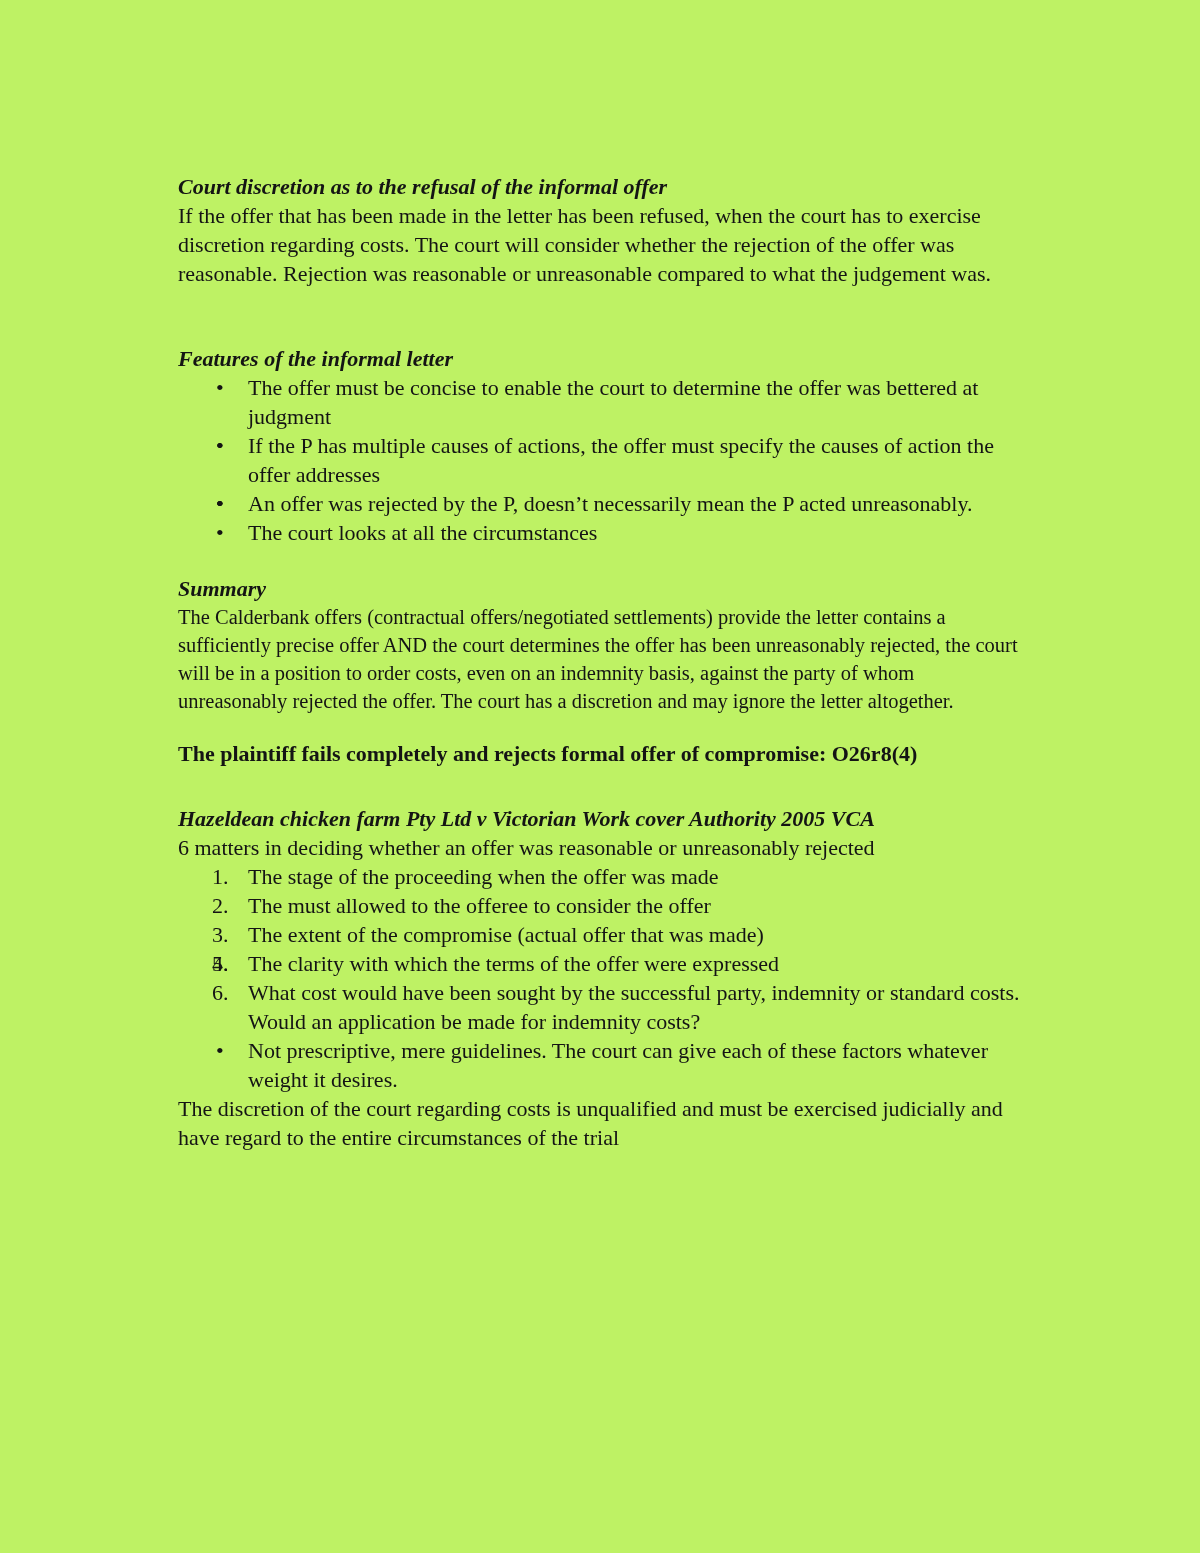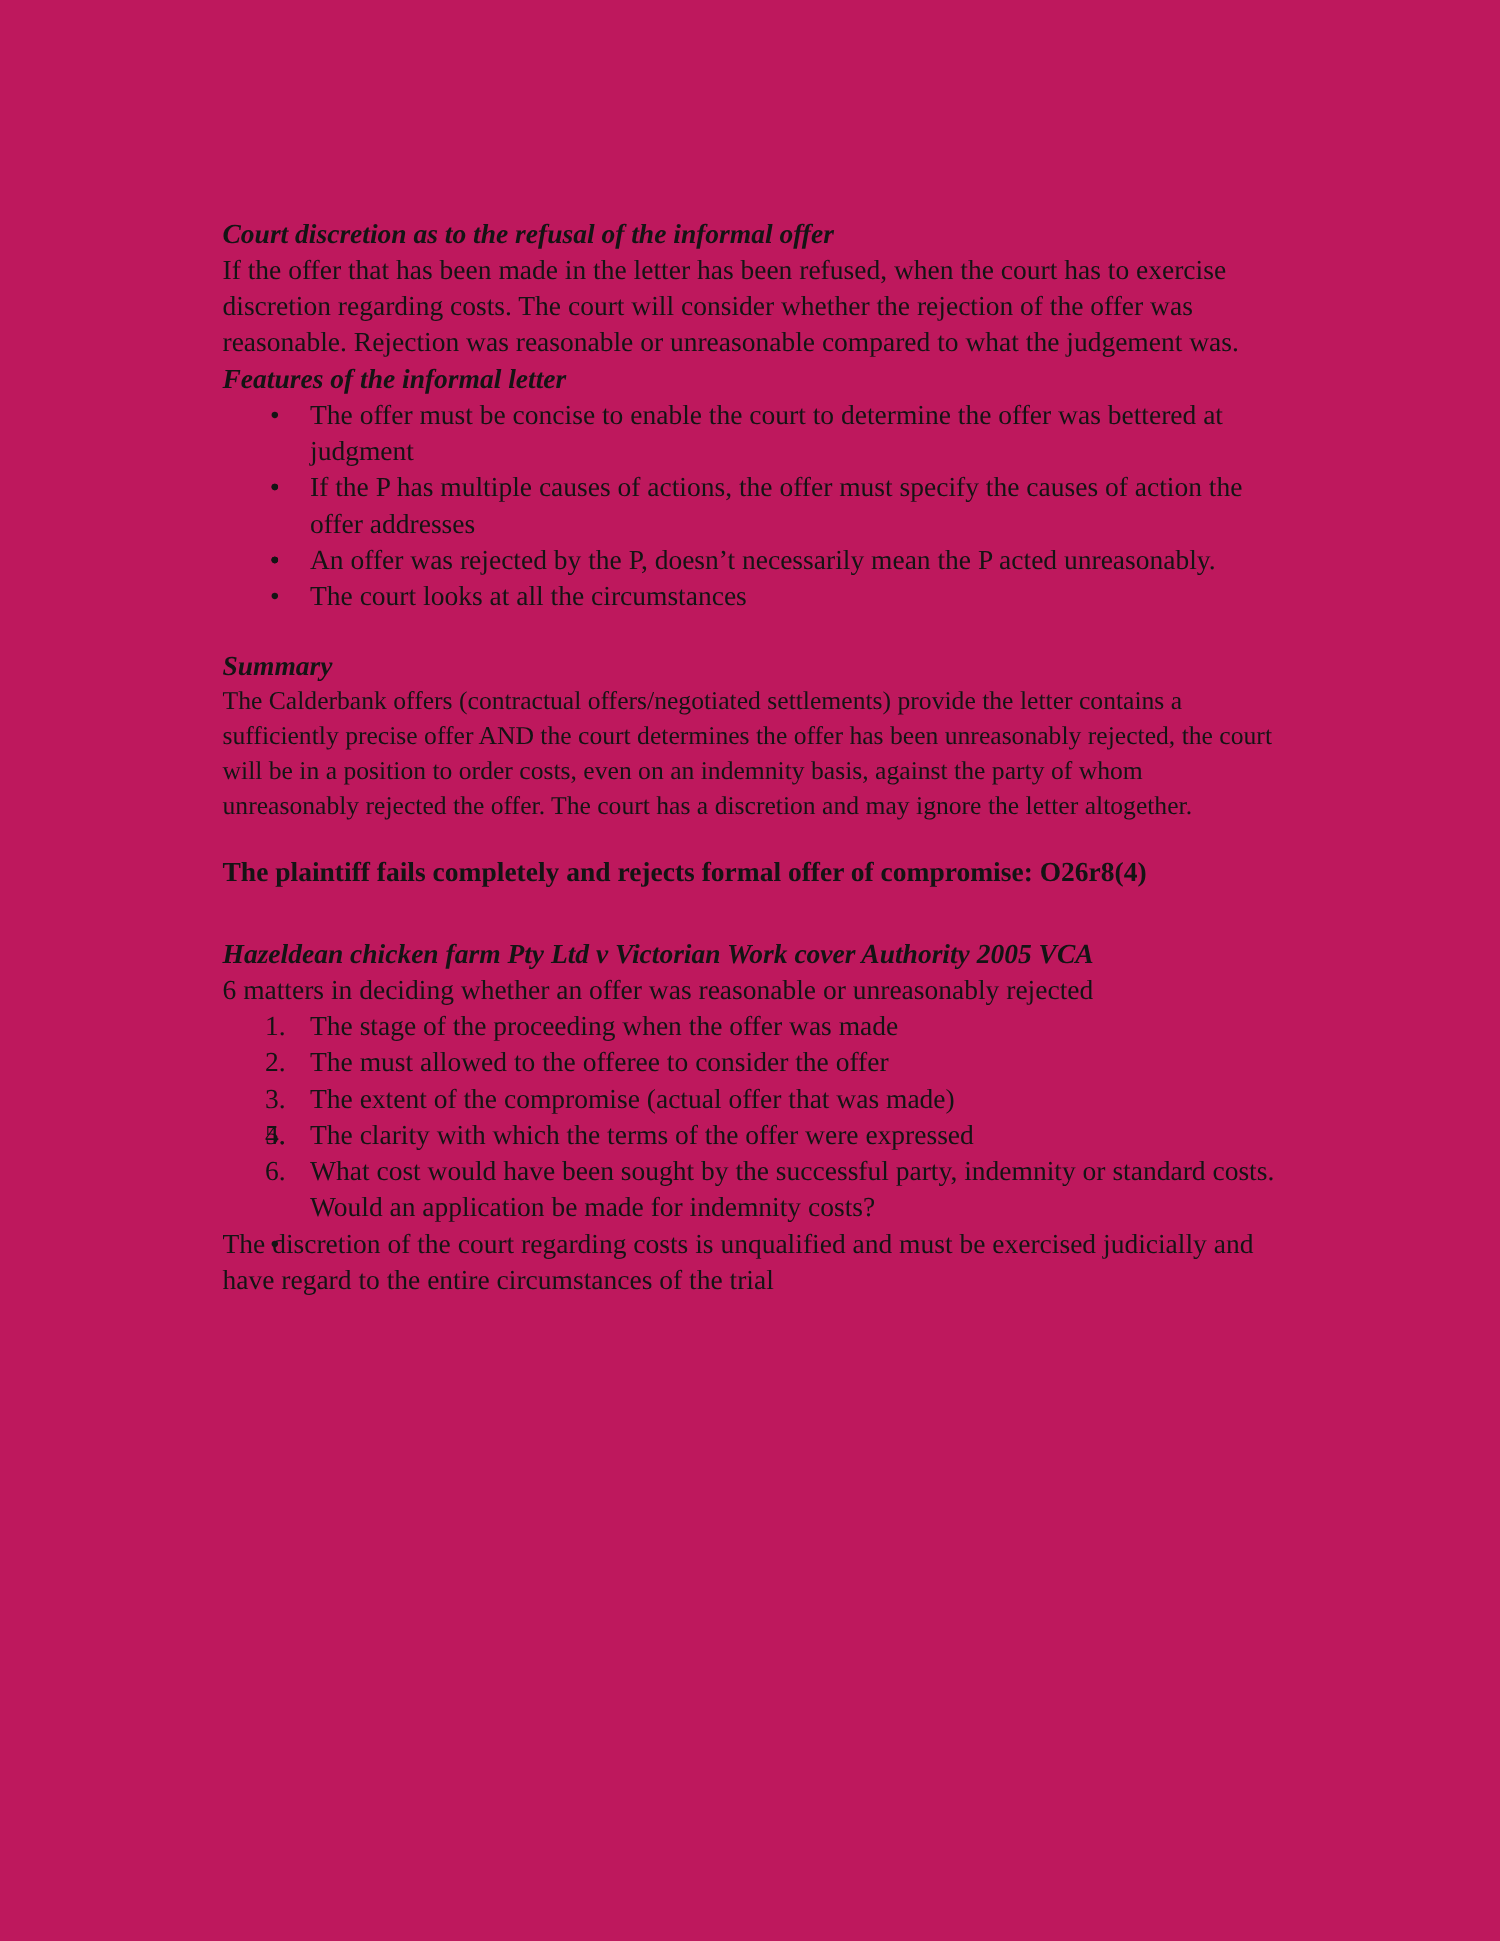--- a/index.html
+++ b/index.html
@@ -4,21 +4,21 @@
 <style>
   html, body {
     margin: 0;
     padding: 0;
     background: #ffffff;
   }
   .page {
     position: relative;
     width: 1200px;
     height: 1553px;
-    background: #be185d;
+    background: #bef264;
     font-family: "Liberation Serif", serif;
     color: #141414;
     overflow: hidden;
   }
   .content {
     position: absolute;
     left: 178px;
     top: 172px;
     width: 848px;
   }
@@ -33,21 +33,21 @@
   }
   .body-text {
     font-size: 22px;
     line-height: 29px;
     margin: 0;
   }
   .body-text.small {
     font-size: 20.5px;
     line-height: 28px;
   }
-  .gap-xl { }
+  .gap-xl { margin-top: 56px; }
   .gap-md { margin-top: 27px; }
   .gap-sm { margin-top: 24px; }
   .gap-case { margin-top: 36px; }
   .list {
     margin: 0;
   }
   .li {
     position: relative;
     padding-left: 70px;
     font-size: 22px;
@@ -126,18 +126,19 @@
       <div class="li">
         <span class="marker num">5.</span>
         <span>The clarity with which the terms of the offer were expressed</span>
       </div>
       <div class="li">
         <span class="marker num">6.</span>
         <span>What cost would have been sought by the successful party, indemnity or standard costs. Would an application be made for indemnity costs?</span>
       </div>
       <div class="li">
         <span class="marker">•</span>
+        <span>Not prescriptive, mere guidelines. The court can give each of these factors whatever weight it desires.</span>
       </div>
     </div>
     <p class="body-text">The discretion of the court regarding costs is unqualified and must be exercised judicially and have regard to the entire circumstances of the trial</p>
 
   </div>
 </div>
 
 </body></html>

